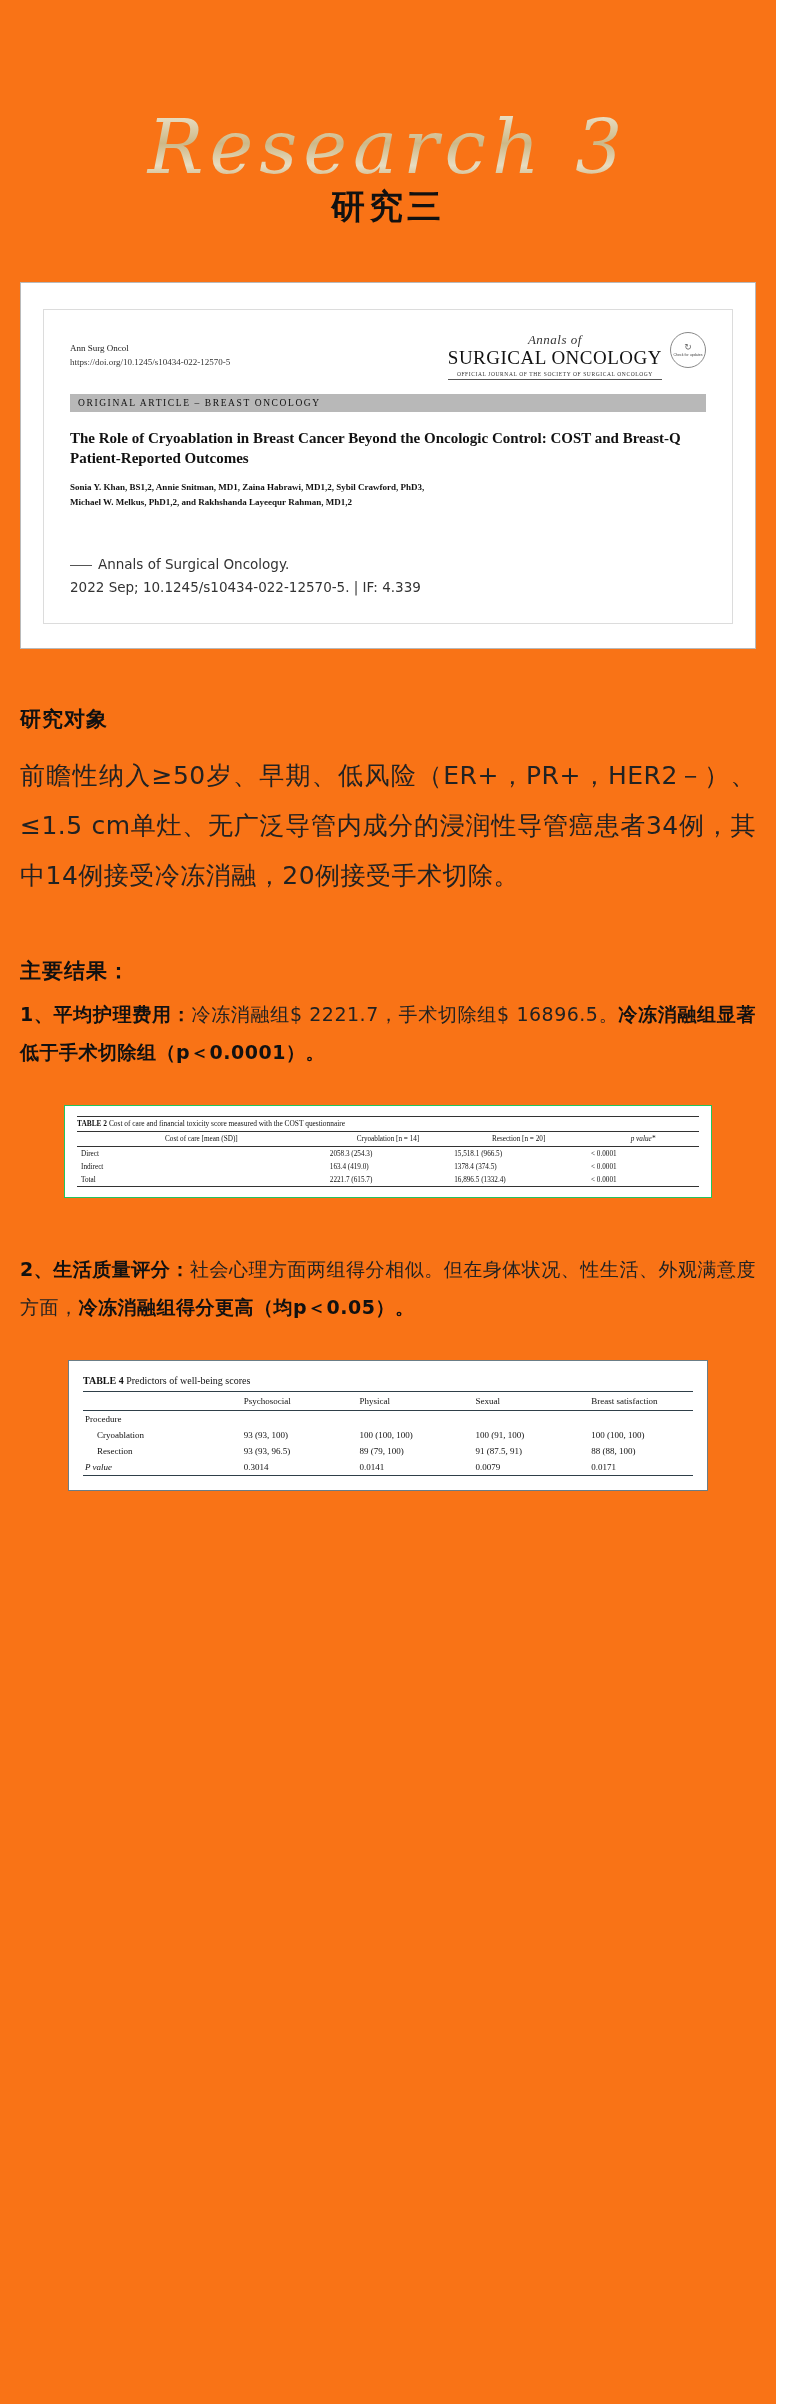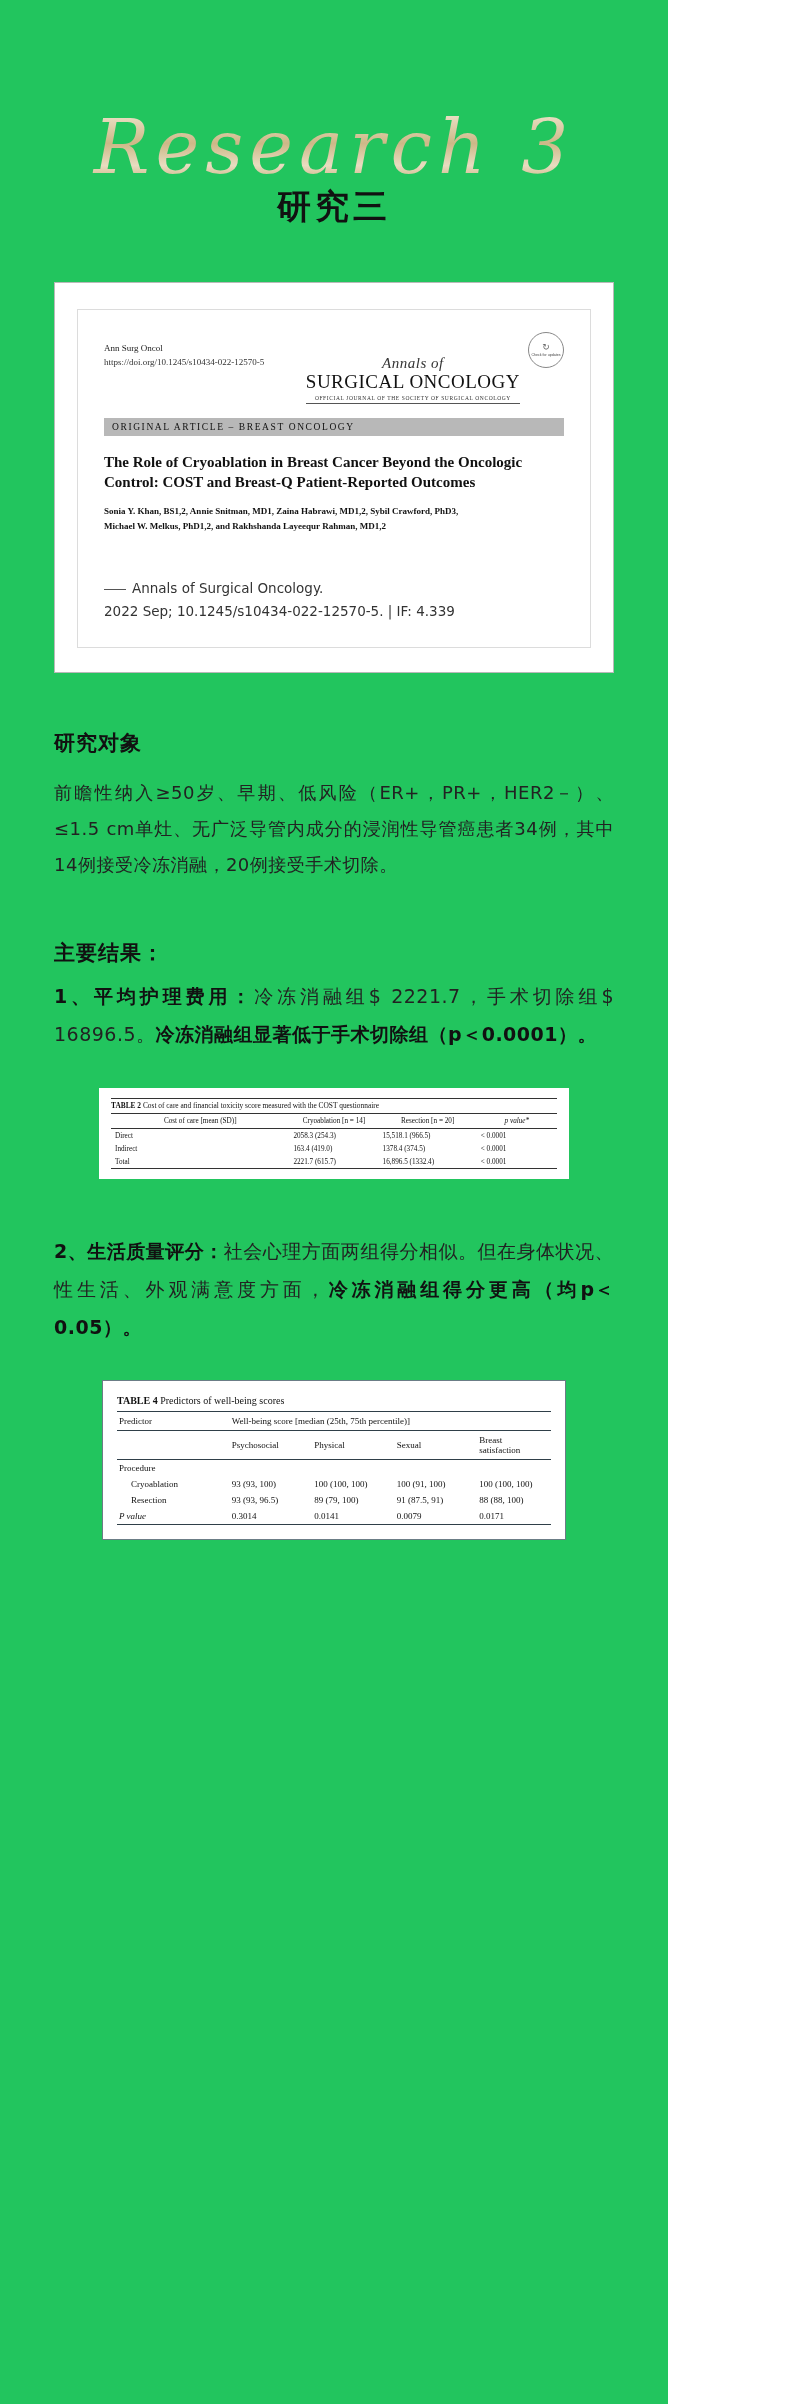--- a/index.html
+++ b/index.html
@@ -8,25 +8,25 @@
     background: #ffffff;
   }
   body {
     width: 800px;
     min-height: 2404px;
     font-family: "Liberation Sans", sans-serif;
     color: #1a1a1a;
   }
   .page {
     position: relative;
-    width: 668px;
+    width: 776px;
     min-height: 2404px;
-    background: #22c55e;
+    background: #f97316;
     box-sizing: border-box;
-    padding: 0 54px;
+    padding: 0 20px;
   }
 
   
   .header {
     padding-top: 110px;
     text-align: center;
   }
   .script-title {
     font-family: "DejaVu Serif", serif;
     font-style: italic;
@@ -81,25 +81,24 @@
     align-items: flex-start;
     gap: 8px;
   }
   .journal-block {
     text-align: center;
     border-bottom: 1px solid #555;
     padding-bottom: 2px;
   }
   .annals-of {
     font-family: "Liberation Serif", serif;
-    font-size: 15px;
+    font-size: 13px;
     font-style: italic;
     color: #333;
     letter-spacing: .5px;
-    margin-top: 23px;
   }
   .surgonc {
     font-family: "Liberation Serif", serif;
     font-size: 19px;
     letter-spacing: .5px;
     color: #111;
     line-height: 1.1;
   }
   .soc-line {
     font-family: "Liberation Serif", serif;
@@ -180,21 +179,21 @@
   .sec-head {
     font-family: "DejaVu Sans", sans-serif;
     font-size: 21px;
     font-weight: bold;
     color: #111;
     letter-spacing: 1px;
   }
   .sec-body {
     margin-top: 18px;
     font-family: "DejaVu Sans", sans-serif;
-    font-size: 18px;
+    font-size: 25px;
     line-height: 2.0;
     color: #222;
     letter-spacing: .5px;
     text-align: justify;
   }
   .result-item {
     margin-top: 10px;
     font-family: "DejaVu Sans", sans-serif;
     font-size: 19px;
     line-height: 2.0;
@@ -388,24 +387,20 @@
     </div>
 
     <div class="fig4">
       <table class="tbl4">
         <caption>
           <span class="tlabel">TABLE 4</span>
           <span>Predictors of well-being scores</span>
         </caption>
         <thead>
           <tr class="rowline">
-            <th style="width:26%">Predictor</th>
-            <th colspan="4">Well-being score [median (25th, 75th percentile)]</th>
-          </tr>
-          <tr class="rowline">
             <th></th>
             <th style="width:19%">Psychosocial</th>
             <th style="width:19%">Physical</th>
             <th style="width:19%">Sexual</th>
             <th style="width:17%">Breast satisfaction</th>
           </tr>
         </thead>
         <tbody>
           <tr>
             <td>Procedure</td>

